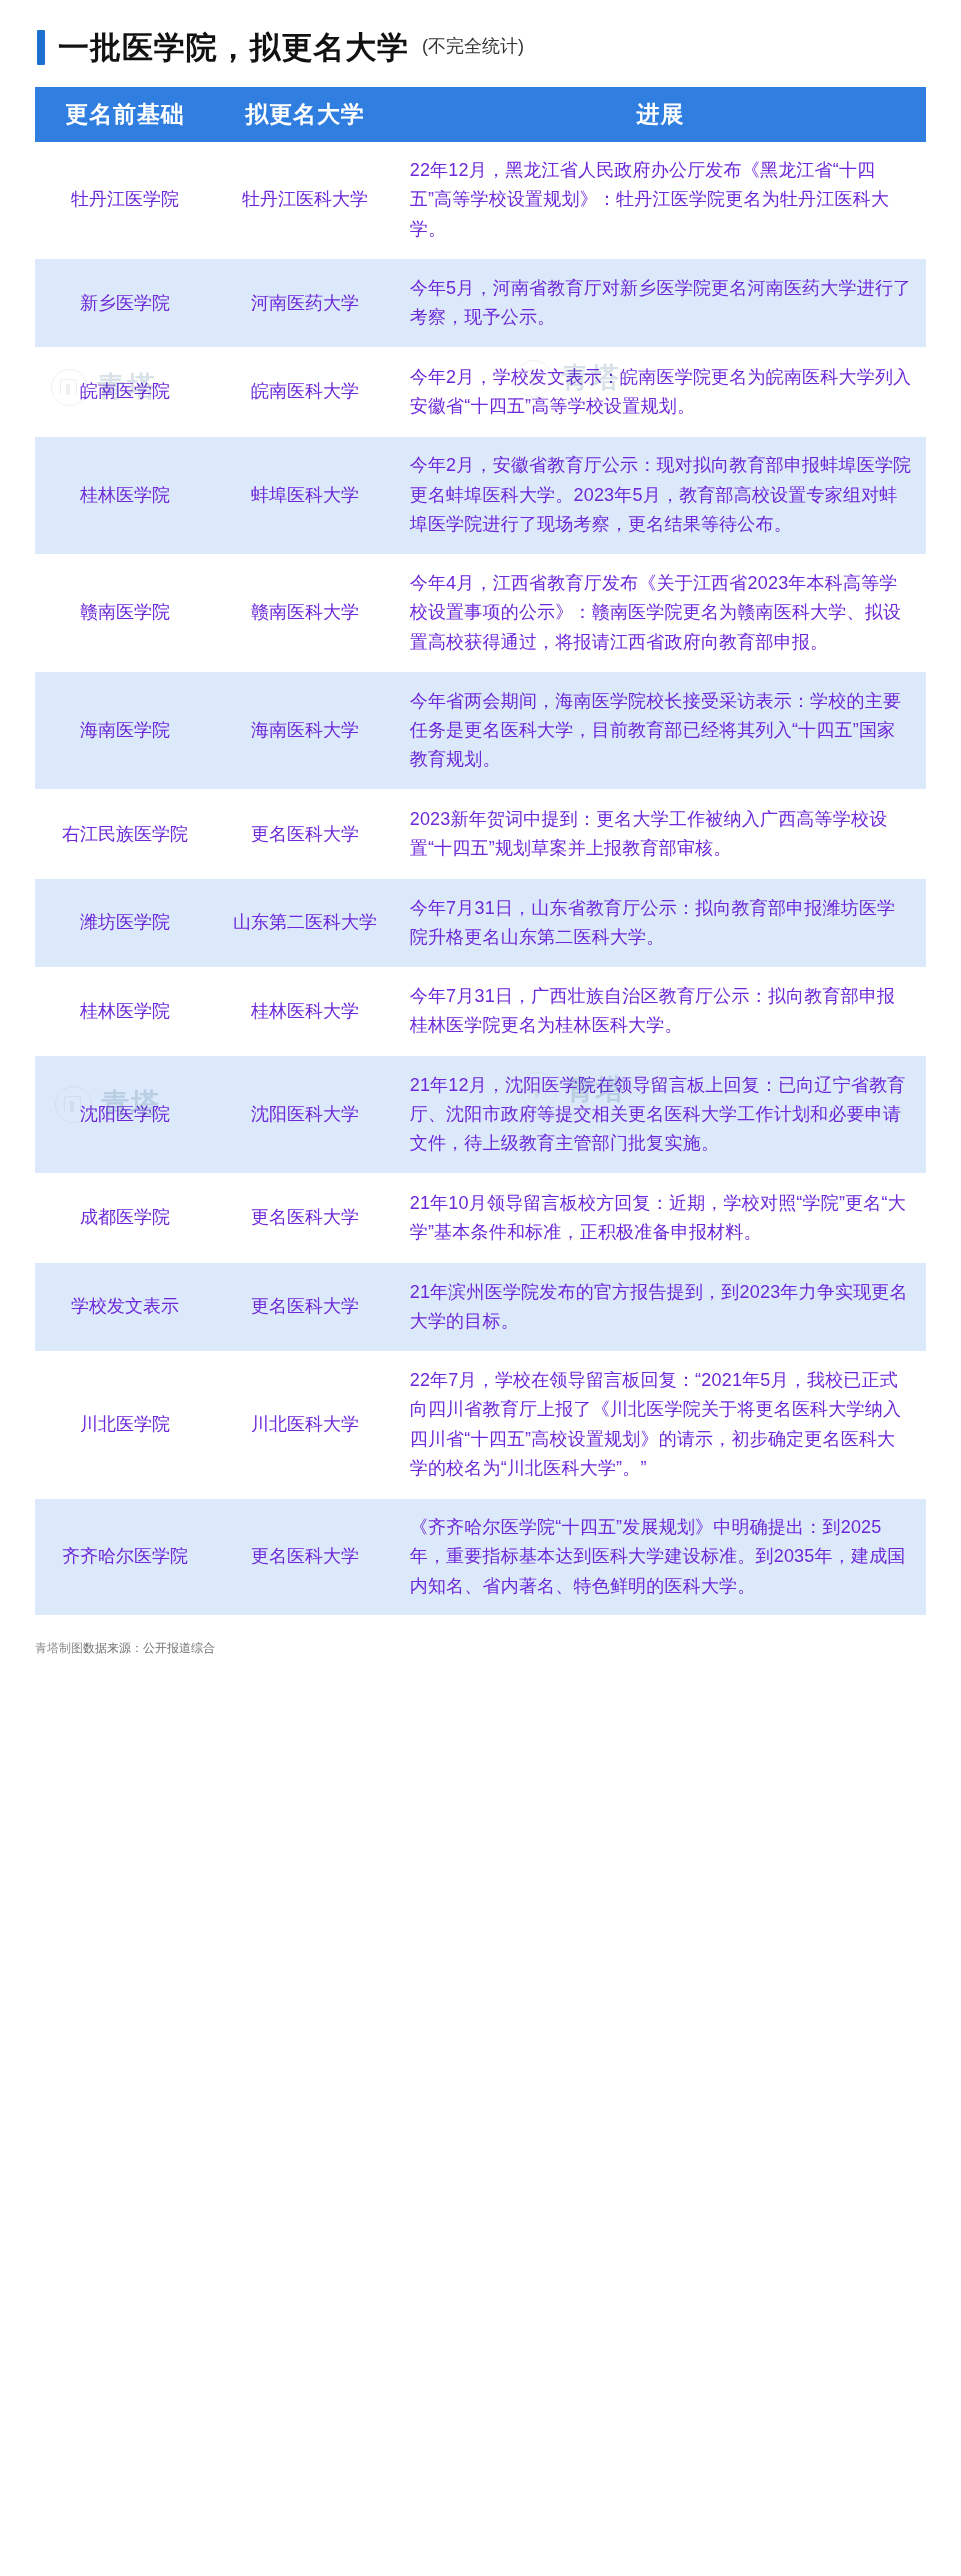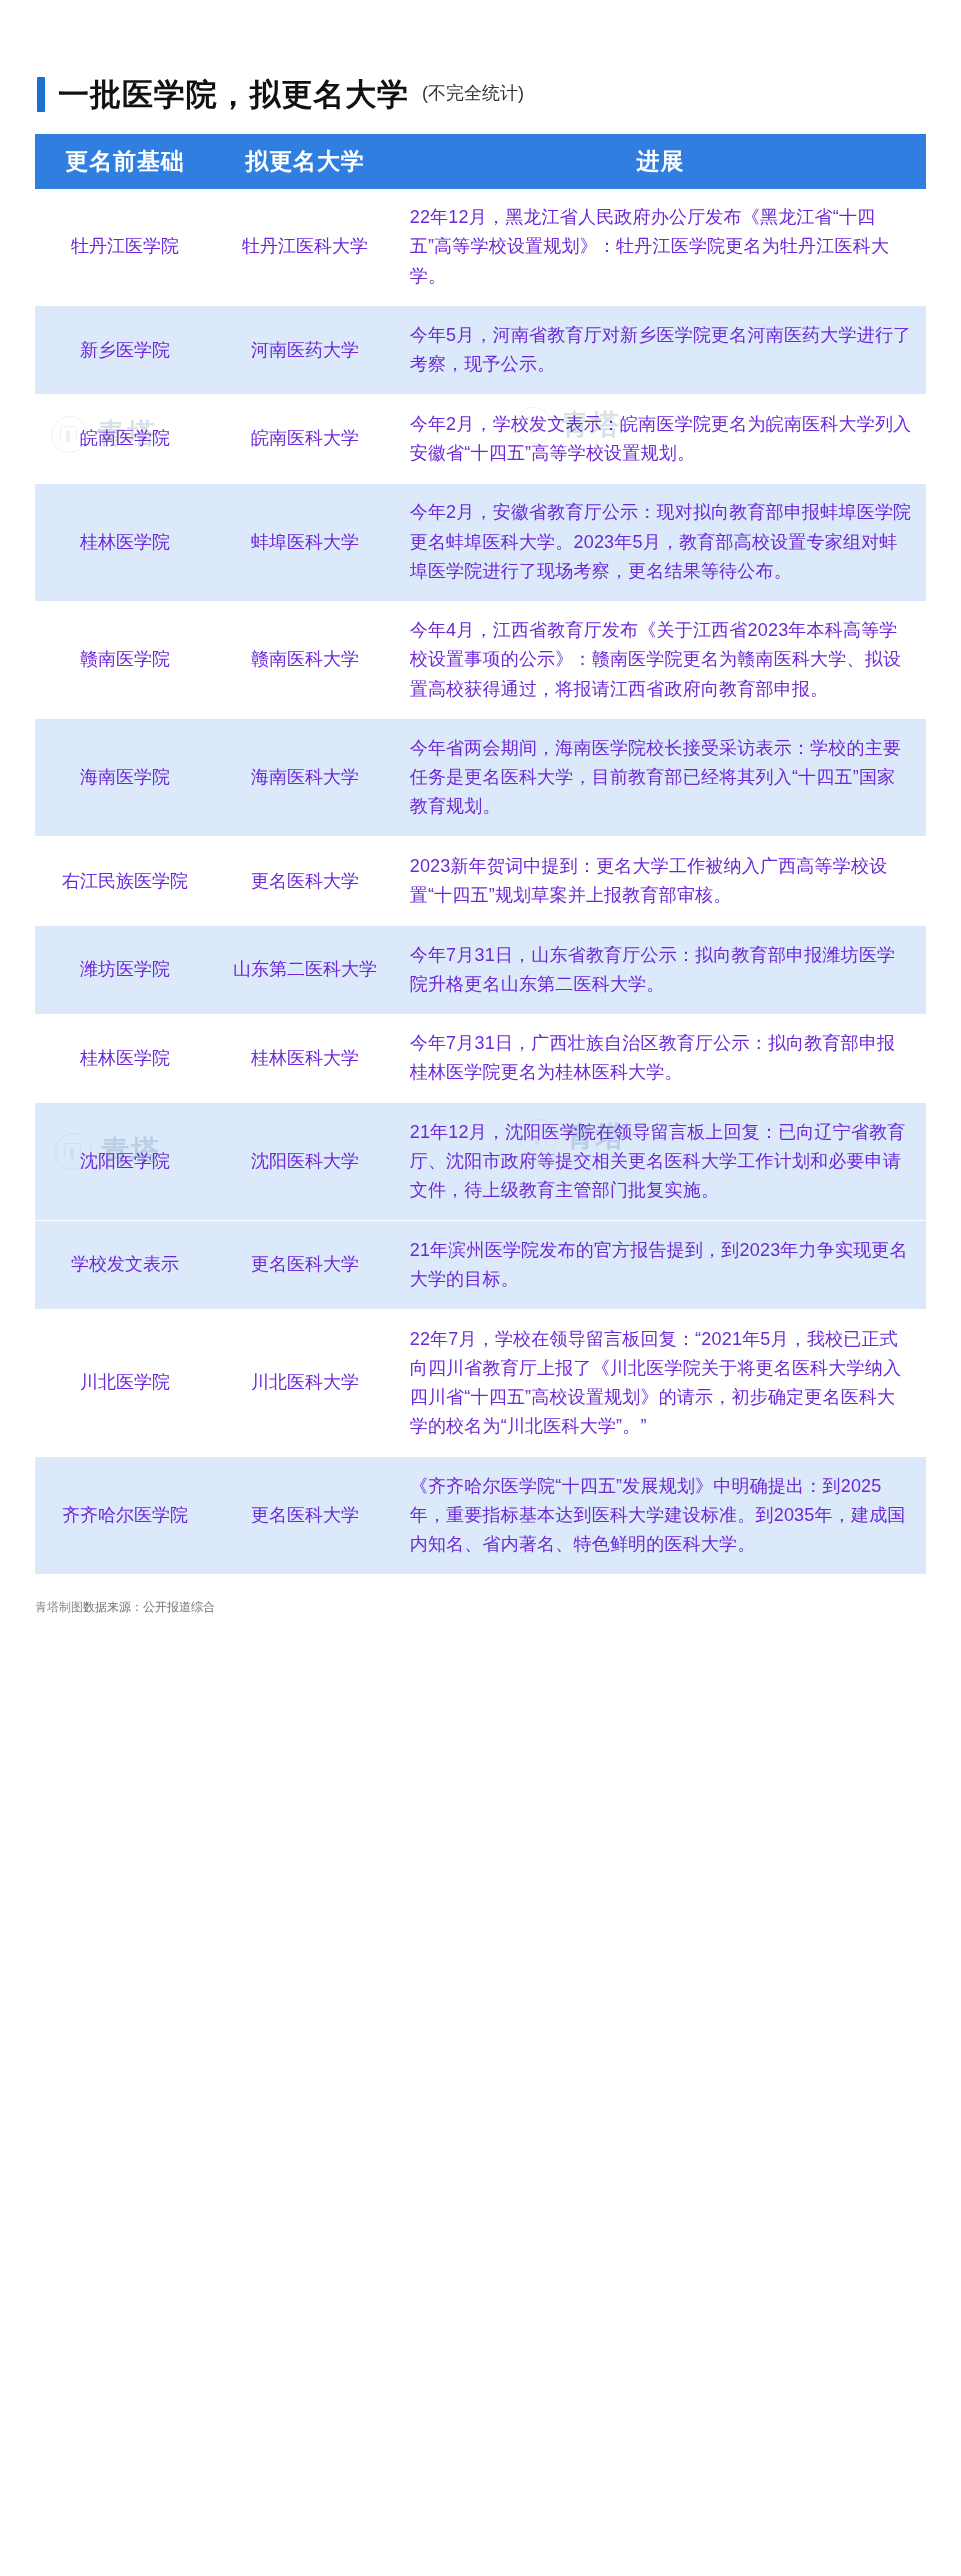--- a/index.html
+++ b/index.html
@@ -12,21 +12,20 @@
     font-family: "Liberation Sans", "DejaVu Sans", sans-serif;
     color: #111111;
     -webkit-font-smoothing: antialiased;
   }
   .page {
     width: 961px;
     box-sizing: border-box;
     padding: 24px 35px 16.6px 35px;
     background: #ffffff;
     position: relative;
-    margin-top: 47px;
   }
   
   .title-row {
     display: flex;
     align-items: center;
     gap: 13px;
     margin: 5.5px 0 22px 1.8px;
   }
   .title-bar {
     width: 8.3px;
@@ -217,20 +216,25 @@
       <tr class="odd">
         <td class="col-a">桂林医学院</td>
         <td class="col-b">桂林医科大学</td>
         <td class="col-c">今年7月31日，广西壮族自治区教育厅公示：拟向教育部申报桂林医学院更名为桂林医科大学。</td>
       </tr>
       <tr class="even">
         <td class="col-a">沈阳医学院</td>
         <td class="col-b">沈阳医科大学</td>
         <td class="col-c">21年12月，沈阳医学院在领导留言板上回复：已向辽宁省教育厅、沈阳市政府等提交相关更名医科大学工作计划和必要申请文件，待上级教育主管部门批复实施。</td>
       </tr>
+      <tr class="odd">
+        <td class="col-a">成都医学院</td>
+        <td class="col-b">更名医科大学</td>
+        <td class="col-c">21年10月领导留言板校方回复：近期，学校对照“学院”更名“大学”基本条件和标准，正积极准备申报材料。</td>
+      </tr>
       <tr class="even">
         <td class="col-a">学校发文表示</td>
         <td class="col-b">更名医科大学</td>
         <td class="col-c">21年滨州医学院发布的官方报告提到，到2023年力争实现更名大学的目标。</td>
       </tr>
       <tr class="odd">
         <td class="col-a">川北医学院</td>
         <td class="col-b">川北医科大学</td>
         <td class="col-c">22年7月，学校在领导留言板回复：“2021年5月，我校已正式向四川省教育厅上报了《川北医学院关于将更名医科大学纳入四川省“十四五”高校设置规划》的请示，初步确定更名医科大学的校名为“川北医科大学”。”</td>
       </tr>

